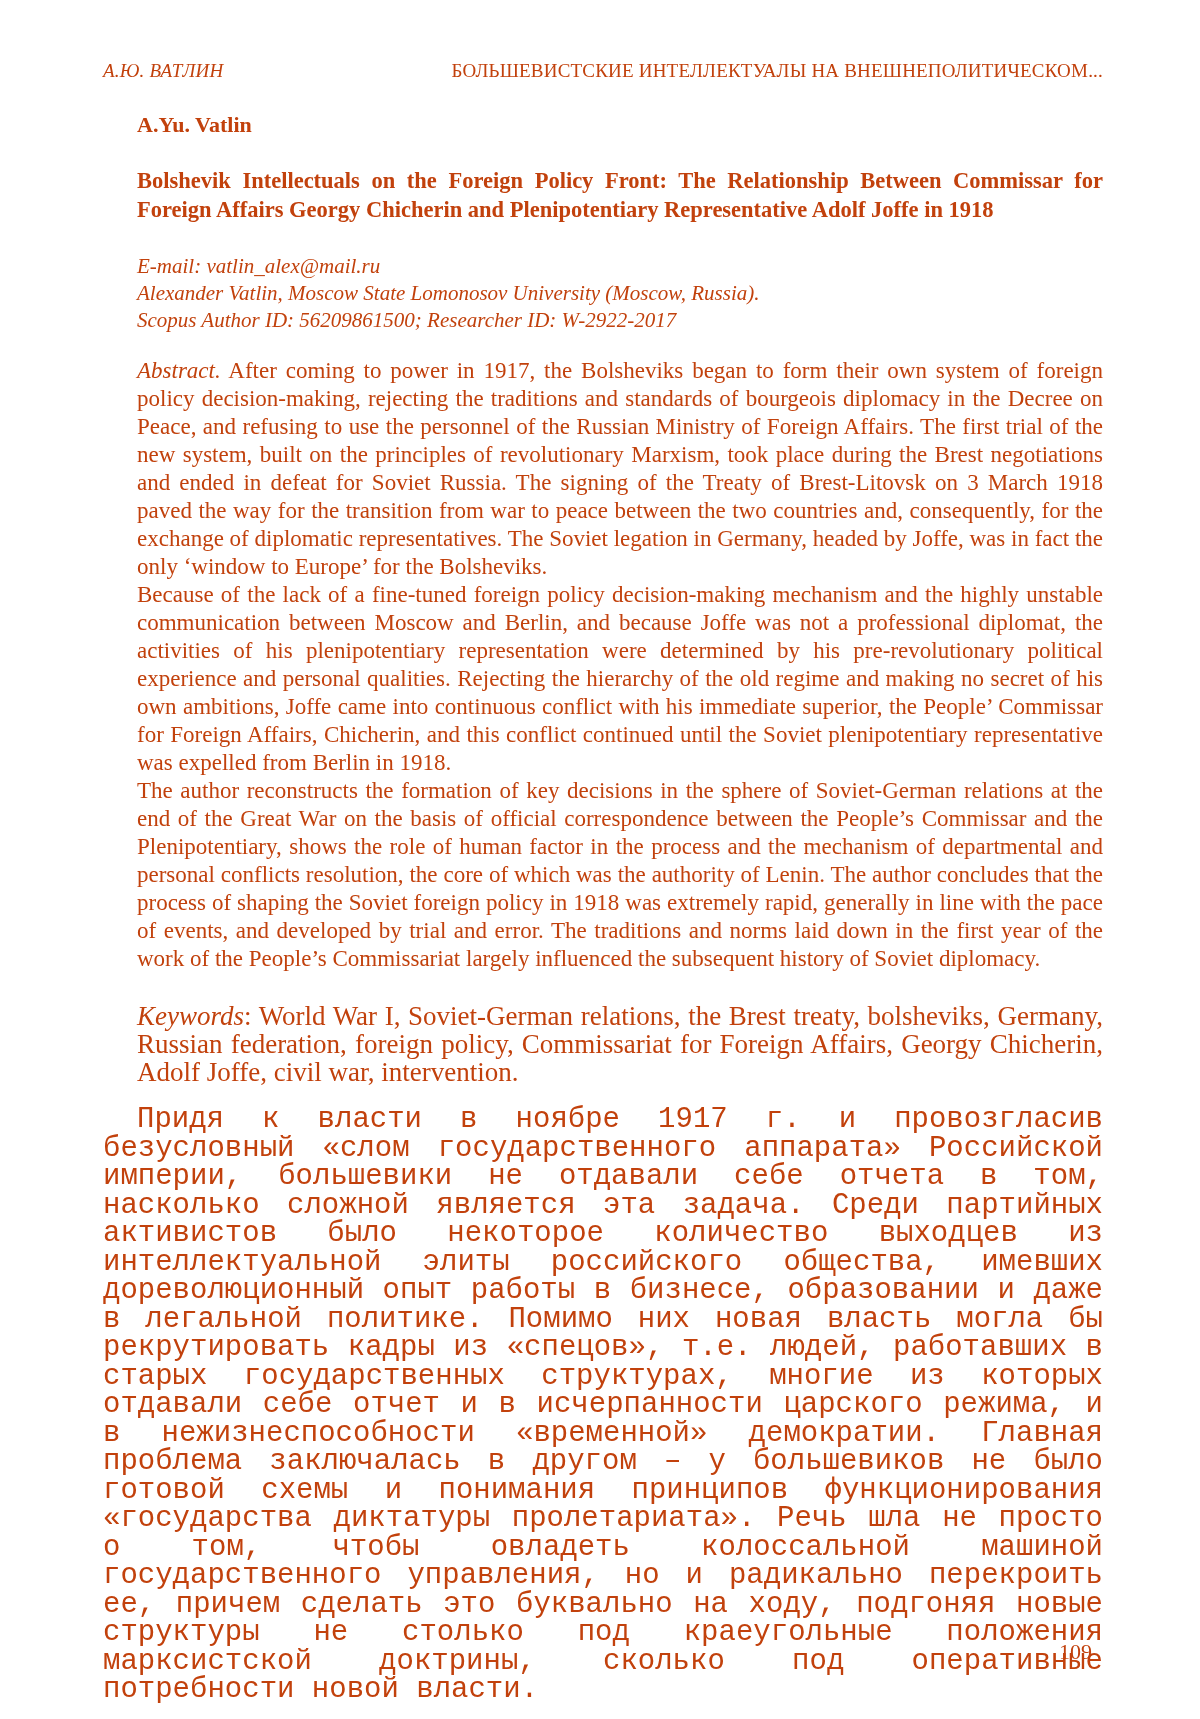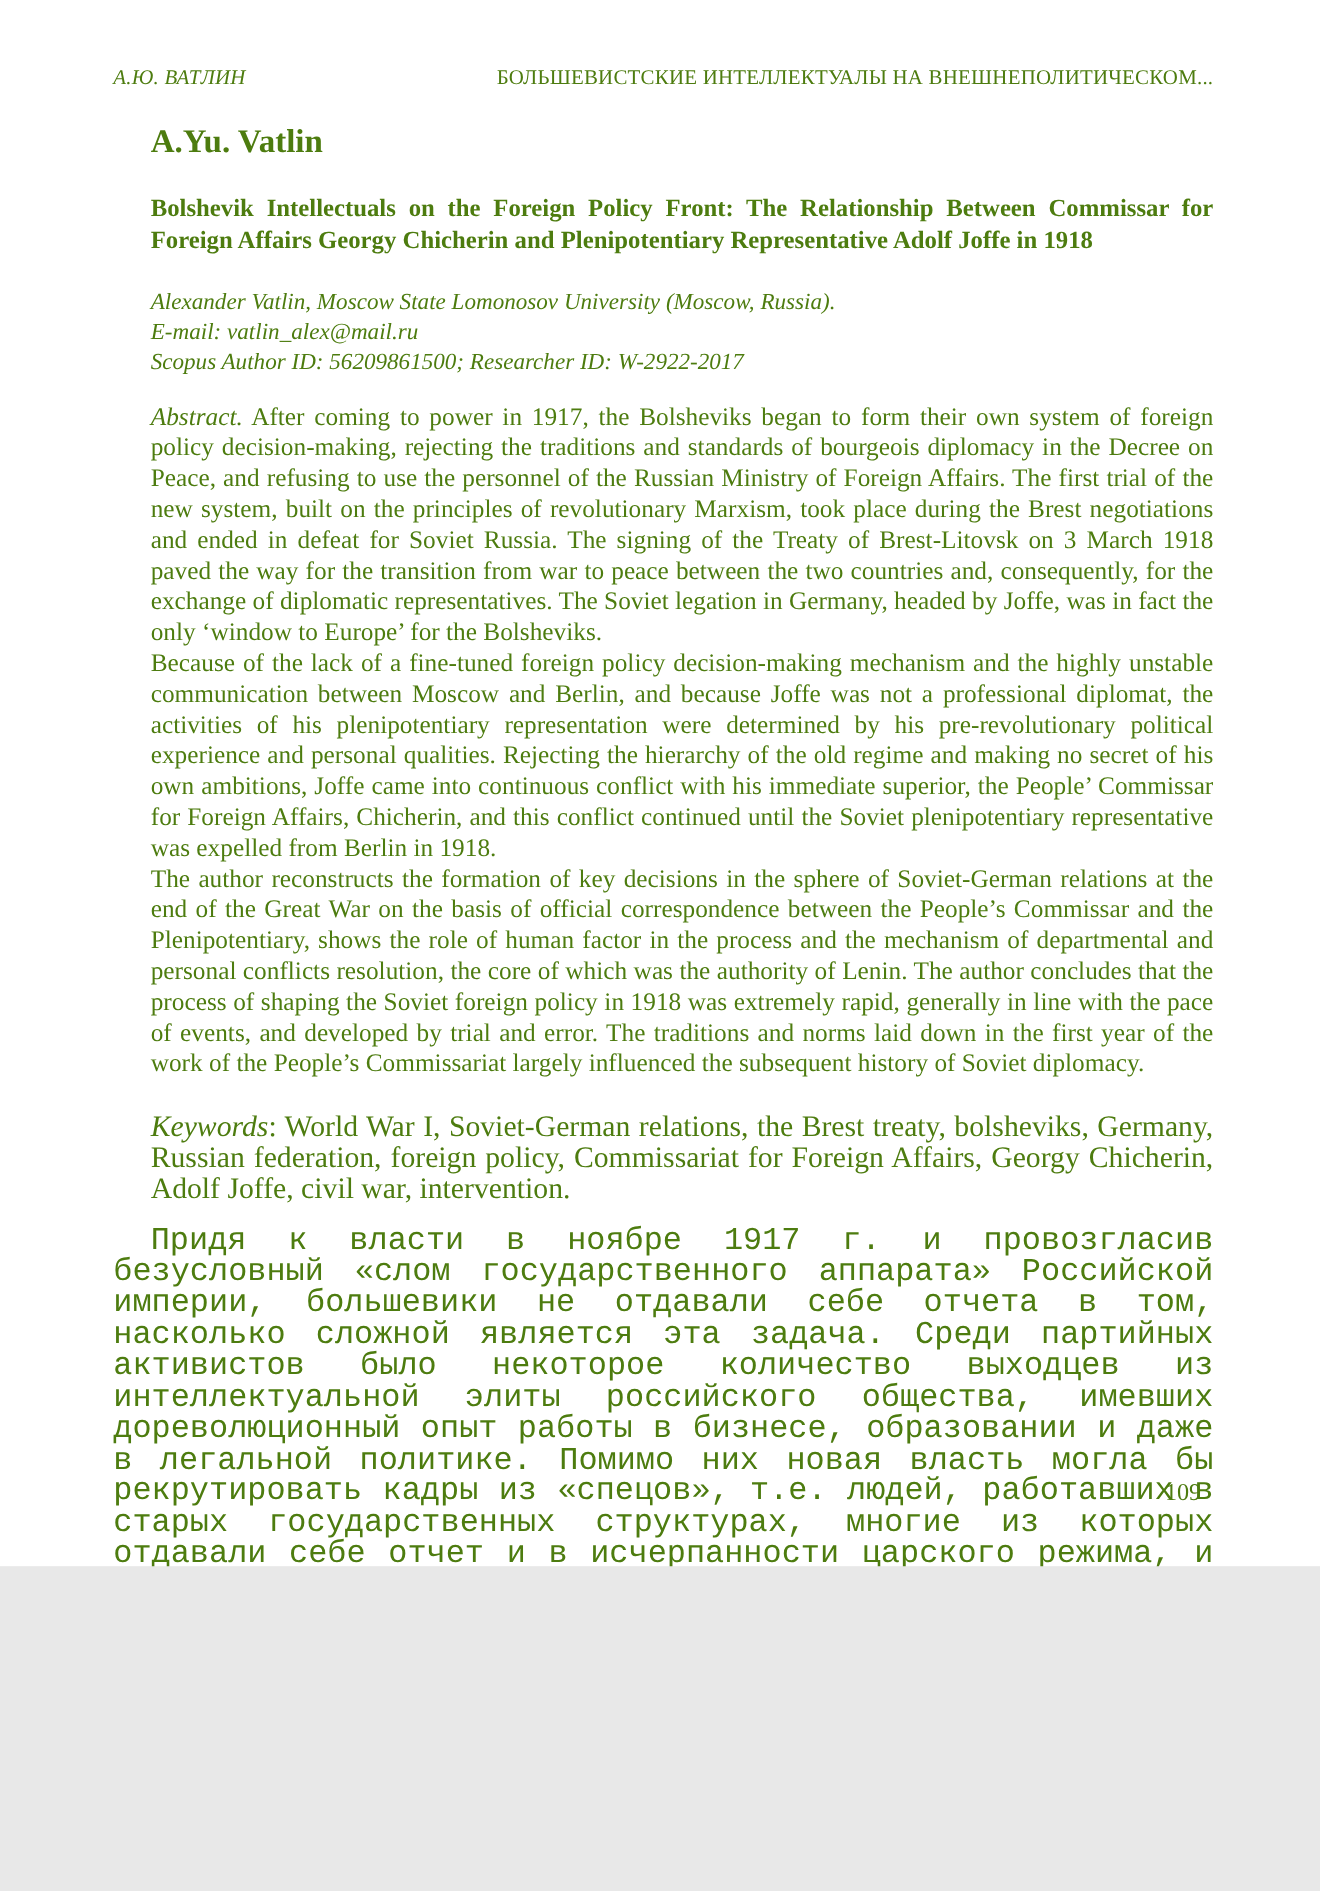--- a/index.html
+++ b/index.html
@@ -1,41 +1,41 @@
 <!DOCTYPE html>
 <html><head>
 <meta charset="utf-8">
 <style>
   html, body { margin: 0; padding: 0; background: #e8e8e8; }
   .page {
     position: relative;
     width: 1200px;
-    height: 1424px;
+    height: 1719px;
     margin: 0 auto;
     background: #ffffff;
     box-sizing: border-box;
     padding: 60px 97px 0 103px;
     font-family: "Liberation Serif", "DejaVu Serif", serif;
-    color: #4d7c0f;
+    color: #c2410c;
     overflow: hidden;
   }
   .running-header {
     display: flex;
     justify-content: space-between;
     align-items: baseline;
     font-size: 19px;
     letter-spacing: 0.2px;
     white-space: nowrap;
   }
   .rh-author { font-style: italic; }
   .rh-title  { }
   .author-en {
     margin: 30px 0 4px 34px;
     font-weight: bold;
-    font-size: 30px;
+    font-size: 22px;
   }
   .title-en {
     margin: 28px 0 0 34px;
     font-weight: bold;
     font-size: 22.5px;
     line-height: 29px;
     text-align: justify;
   }
   .affiliation-block {
     margin: 29px 0 0 34px;
@@ -82,22 +82,22 @@
   <div class="running-header">
     <span class="rh-author">А.Ю. ВАТЛИН</span>
     <span class="rh-title">БОЛЬШЕВИСТСКИЕ ИНТЕЛЛЕКТУАЛЫ НА ВНЕШНЕПОЛИТИЧЕСКОМ...</span>
   </div>
 
   <div class="author-en">A.Yu. Vatlin</div>
 
   <div class="title-en">Bolshevik Intellectuals on the Foreign Policy Front: The Relationship Between Commissar for Foreign Affairs Georgy Chicherin and Plenipotentiary Representative Adolf Joffe in 1918</div>
 
   <div class="affiliation-block">
+    <div>E-mail: vatlin_alex@mail.ru</div>
     <div>Alexander Vatlin, Moscow State Lomonosov University (Moscow, Russia).</div>
-    <div>E-mail: vatlin_alex@mail.ru</div>
     <div>Scopus Author ID: 56209861500; Researcher ID: W-2922-2017</div>
   </div>
 
   <div class="abstract-block">
     <p><span class="italic-label">Abstract.</span> <span>After coming to power in 1917, the Bolsheviks began to form their own system of foreign policy decision-making, rejecting the traditions and standards of bourgeois diplomacy in the Decree on Peace, and refusing to use the personnel of the Russian Ministry of Foreign Affairs. The first trial of the new system, built on the principles of revolutionary Marxism, took place during the Brest negotiations and ended in defeat for Soviet Russia. The signing of the Treaty of Brest-Litovsk on 3 March 1918 paved the way for the transition from war to peace between the two countries and, consequently, for the exchange of diplomatic representatives. The Soviet legation in Germany, headed by Joffe, was in fact the only ‘window to Europe’ for the Bolsheviks.</span></p>
     <p>Because of the lack of a fine-tuned foreign policy decision-making mechanism and the highly unstable communication between Moscow and Berlin, and because Joffe was not a professional diplomat, the activities of his plenipotentiary representation were determined by his pre-revolutionary political experience and personal qualities. Rejecting the hierarchy of the old regime and making no secret of his own ambitions, Joffe came into continuous conflict with his immediate superior, the People’ Commissar for Foreign Affairs, Chicherin, and this conflict continued until the Soviet plenipotentiary representative was expelled from Berlin in 1918.</p>
     <p>The author reconstructs the formation of key decisions in the sphere of Soviet-German relations at the end of the Great War on the basis of official correspondence between the People’s Commissar and the Plenipotentiary, shows the role of human factor in the process and the mechanism of departmental and personal conflicts resolution, the core of which was the authority of Lenin. The author concludes that the process of shaping the Soviet foreign policy in 1918 was extremely rapid, generally in line with the pace of events, and developed by trial and error. The traditions and norms laid down in the first year of the work of the People’s Commissariat largely influenced the subsequent history of Soviet diplomacy.</p>
   </div>
 
   <div class="keywords-block">

